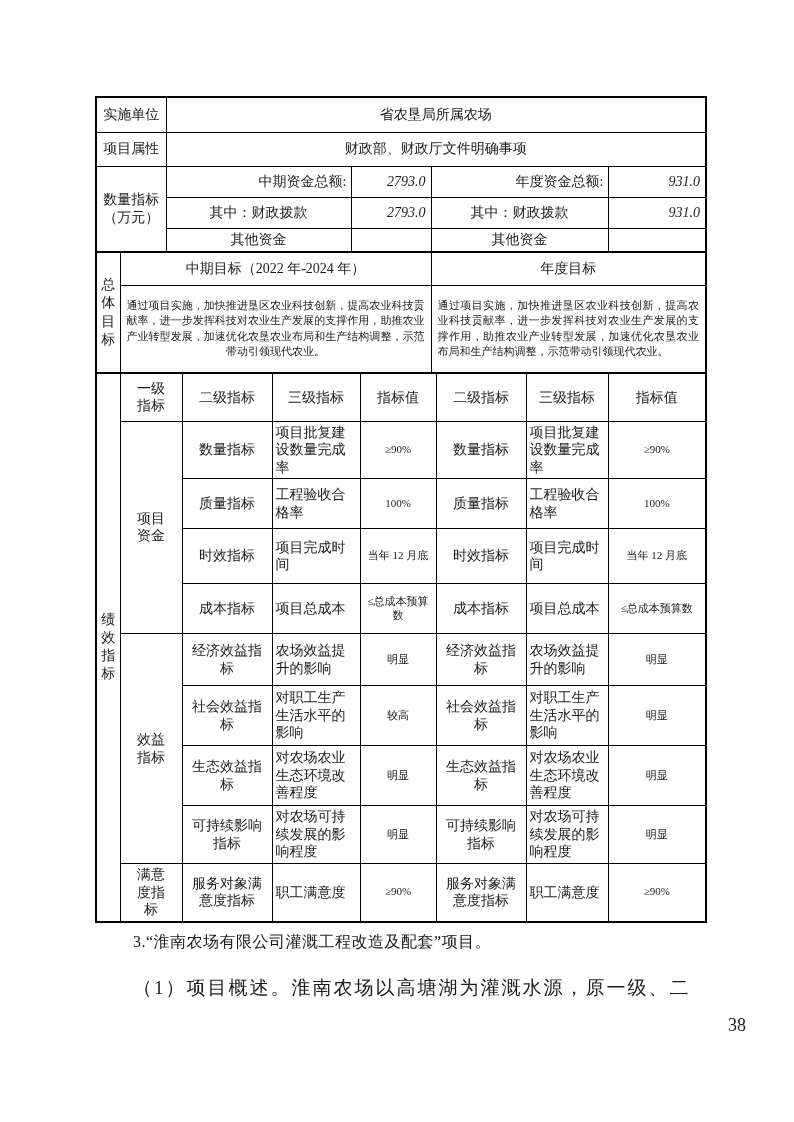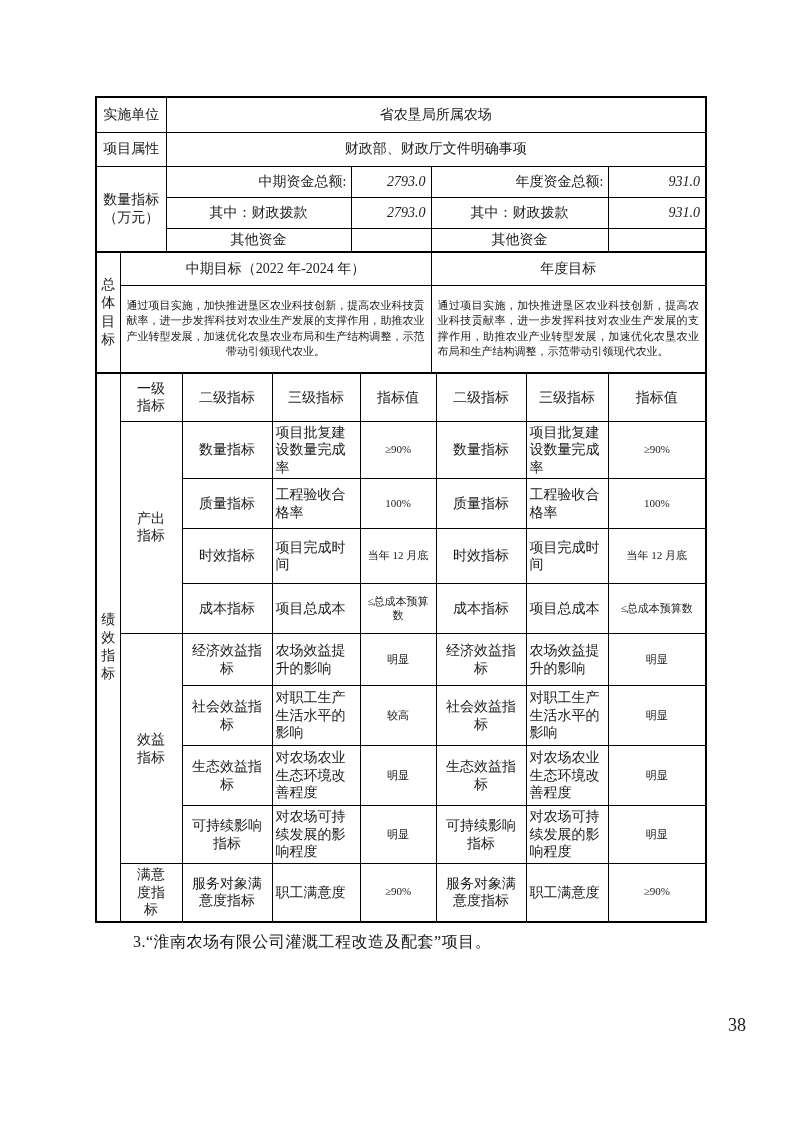--- a/index.html
+++ b/index.html
@@ -158,21 +158,21 @@
         <td rowspan="10" class="vlabel">绩效指标</td>
         <td><span class="narrow2">一级指标</span></td>
         <td>二级指标</td>
         <td>三级指标</td>
         <td>指标值</td>
         <td>二级指标</td>
         <td>三级指标</td>
         <td>指标值</td>
       </tr>
       <tr style="height:55px">
-        <td rowspan="4"><span class="narrow2">产出指标</span></td>
+        <td rowspan="4"><span class="narrow2">项目资金</span></td>
         <td>数量指标</td>
         <td class="l3">项目批复建设数量完成率</td>
         <td class="val">≥90%</td>
         <td>数量指标</td>
         <td class="l3">项目批复建设数量完成率</td>
         <td class="val">≥90%</td>
       </tr>
       <tr style="height:50px">
         <td>质量指标</td>
         <td class="l3">工程验收合格率</td>
@@ -237,14 +237,15 @@
         <td class="val">≥90%</td>
         <td>服务对象满意度指标</td>
         <td class="l3">职工满意度</td>
         <td class="val">≥90%</td>
       </tr>
     </tbody>
       </table>
   </div>
 
   <div class="section-heading">3.“淮南农场有限公司灌溉工程改造及配套”项目。</div>
+  <div class="section-paragraph">（1）项目概述。淮南农场以高塘湖为灌溉水源，原一级、二</div>
   <div class="page-number">38</div>
 </div>
 
 </body></html>

